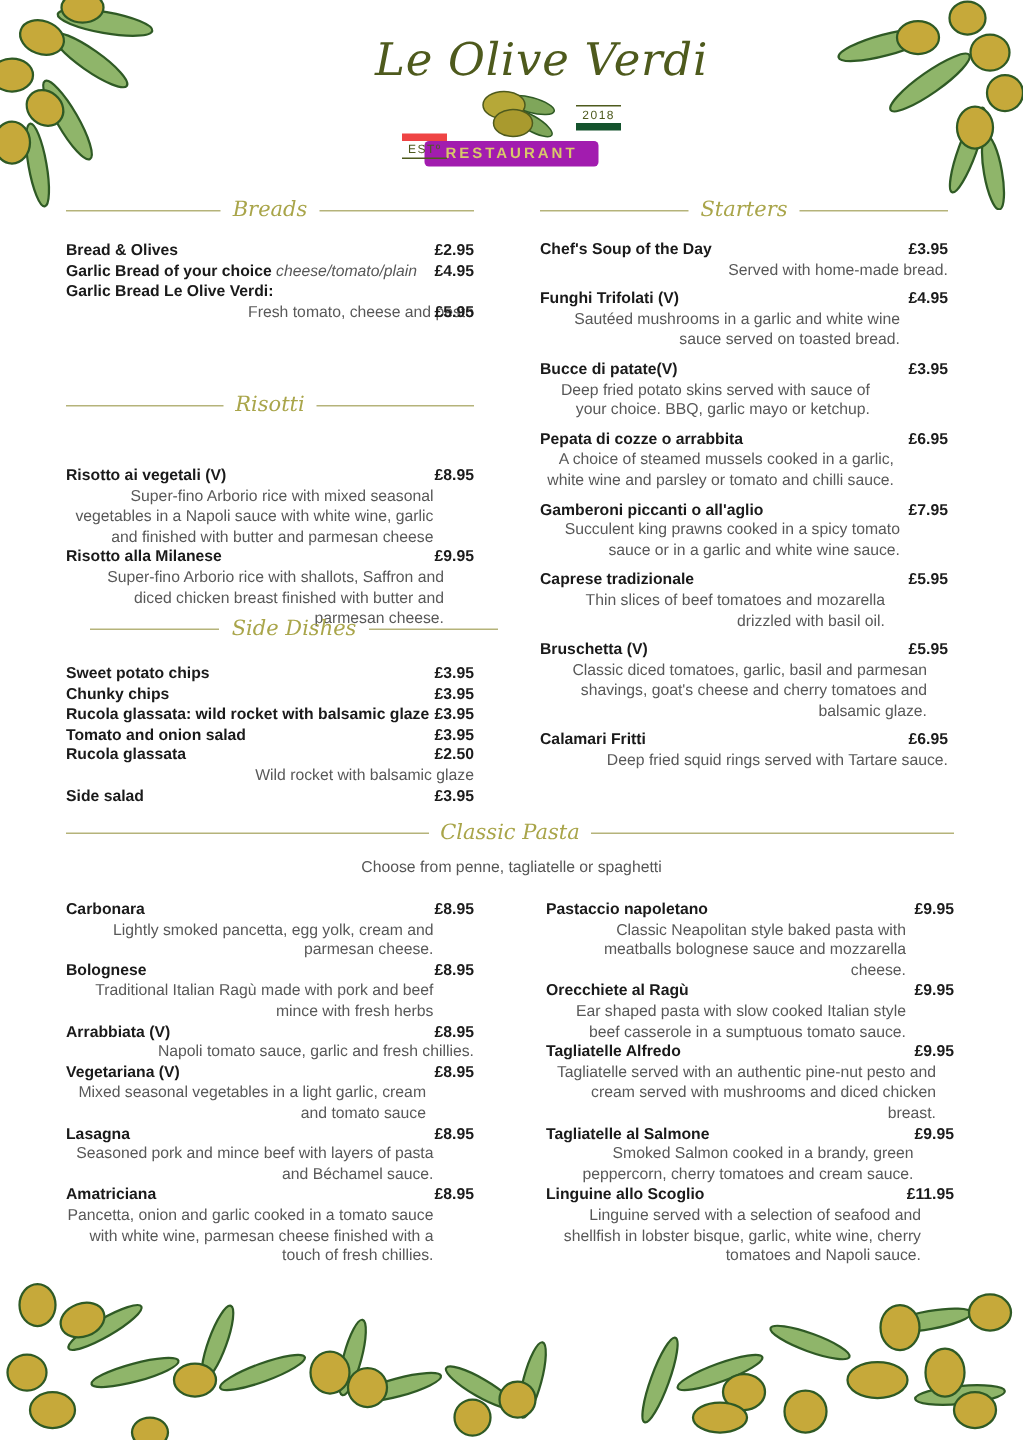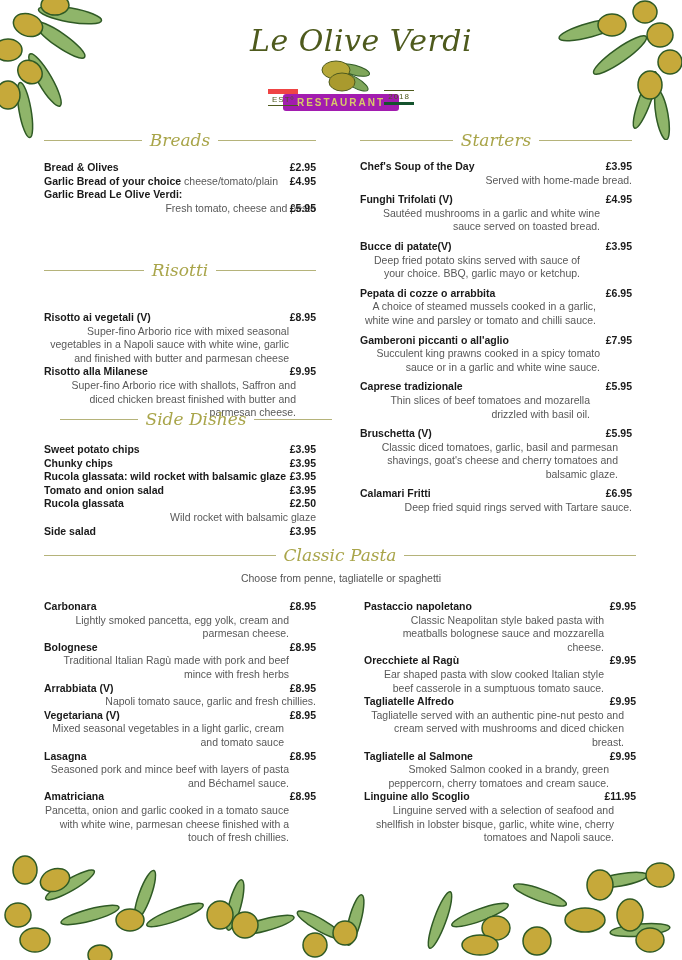--- a/index.html
+++ b/index.html
@@ -5,36 +5,36 @@
   html, body { margin:0; padding:0; }
   body { width:682px; height:960px; background:#ffffff; position:relative; overflow:hidden;
          font-family:"Liberation Sans", sans-serif; color:#1c1c1c; }
   .deco { position:absolute; }
   
   .logo { position:absolute; left:250px; top:24px; width:182px; height:100px; text-align:center; }
   .logo-title { font-family:"DejaVu Serif", serif; font-style:italic; font-size:30px; color:#4e5a1d;
                 letter-spacing:0.5px; line-height:34px; white-space:nowrap; }
   .logo-row { position:relative; height:34px; }
   .logo-est { position:absolute; left:18px; top:31px; font-size:8px; color:#4e5a1d; border-top:5px solid #ef4444; border-bottom:1px solid #4e5a1d; padding:1px 4px; letter-spacing:1px; }
-  .logo-year { position:absolute; right:18px; top:32px; font-size:8px; color:#4e5a1d; border-top:1px solid #4e5a1d; border-bottom:3px solid #14532d; padding:1px 4px; letter-spacing:1px;text-align:right; }
+  .logo-year { position:absolute; right:18px; top:12px; font-size:8px; color:#4e5a1d; border-top:1px solid #4e5a1d; border-bottom:5px solid #14532d; padding:1px 4px; letter-spacing:1px;text-align:right; }
   .logo-olive { position:absolute; left:62px; top:0; }
   .logo-banner { display:inline-block; background:#a21caf; color:#d8c86a; font-size:10px; font-weight:bold;
                  letter-spacing:2px; padding:3px 14px; border-radius:3px; margin-top:2px; }
 
   
   .sec-head { position:absolute; height:24px; display:flex; align-items:center; }
   .sec-head .line { flex:1; height:1px; background:#b5b37a; }
-  .sec-head .title { font-family:"DejaVu Serif", serif; font-style:italic; font-size:17px; color:#a9a54a; padding:0 8px; white-space:nowrap; }
+  .sec-head .title { font-family:"DejaVu Serif", serif; font-style:italic; font-size:14px; color:#a9a54a; padding:0 8px; white-space:nowrap; }
 
   .col { position:absolute; }
   .item { position:relative; font-size:10.5px; line-height:13.6px; }
   .item .name { font-weight:bold; color:#1a1a1a; }
   .item .price { position:absolute; right:0; top:0; font-weight:bold; color:#1a1a1a; }
   .item .desc { color:#585858; font-weight:normal;text-align:right; }
-  .item .inline-desc { color:#585858; font-weight:normal; }
+  .item .inline-desc { color:#585858; font-weight:normal;font-style:italic; }
   .gap6 { margin-bottom:6px; }
   .subtitle { position:absolute; left:0; width:682px; top:572px; text-align:center; font-size:10.5px; color:#555; }
 </style>
 </head>
 <body>
 
 <svg class="deco" style="left:0;top:0" width="120" height="140" viewBox="0 0 120 140">
   <g stroke="#2f5a25" stroke-width="1.5">
     <ellipse cx="70" cy="15" rx="32" ry="7" fill="#8fb56a" transform="rotate(10 70 15)"></ellipse>
     <ellipse cx="60" cy="40" rx="30" ry="7" fill="#8fb56a" transform="rotate(35 60 40)"></ellipse>

